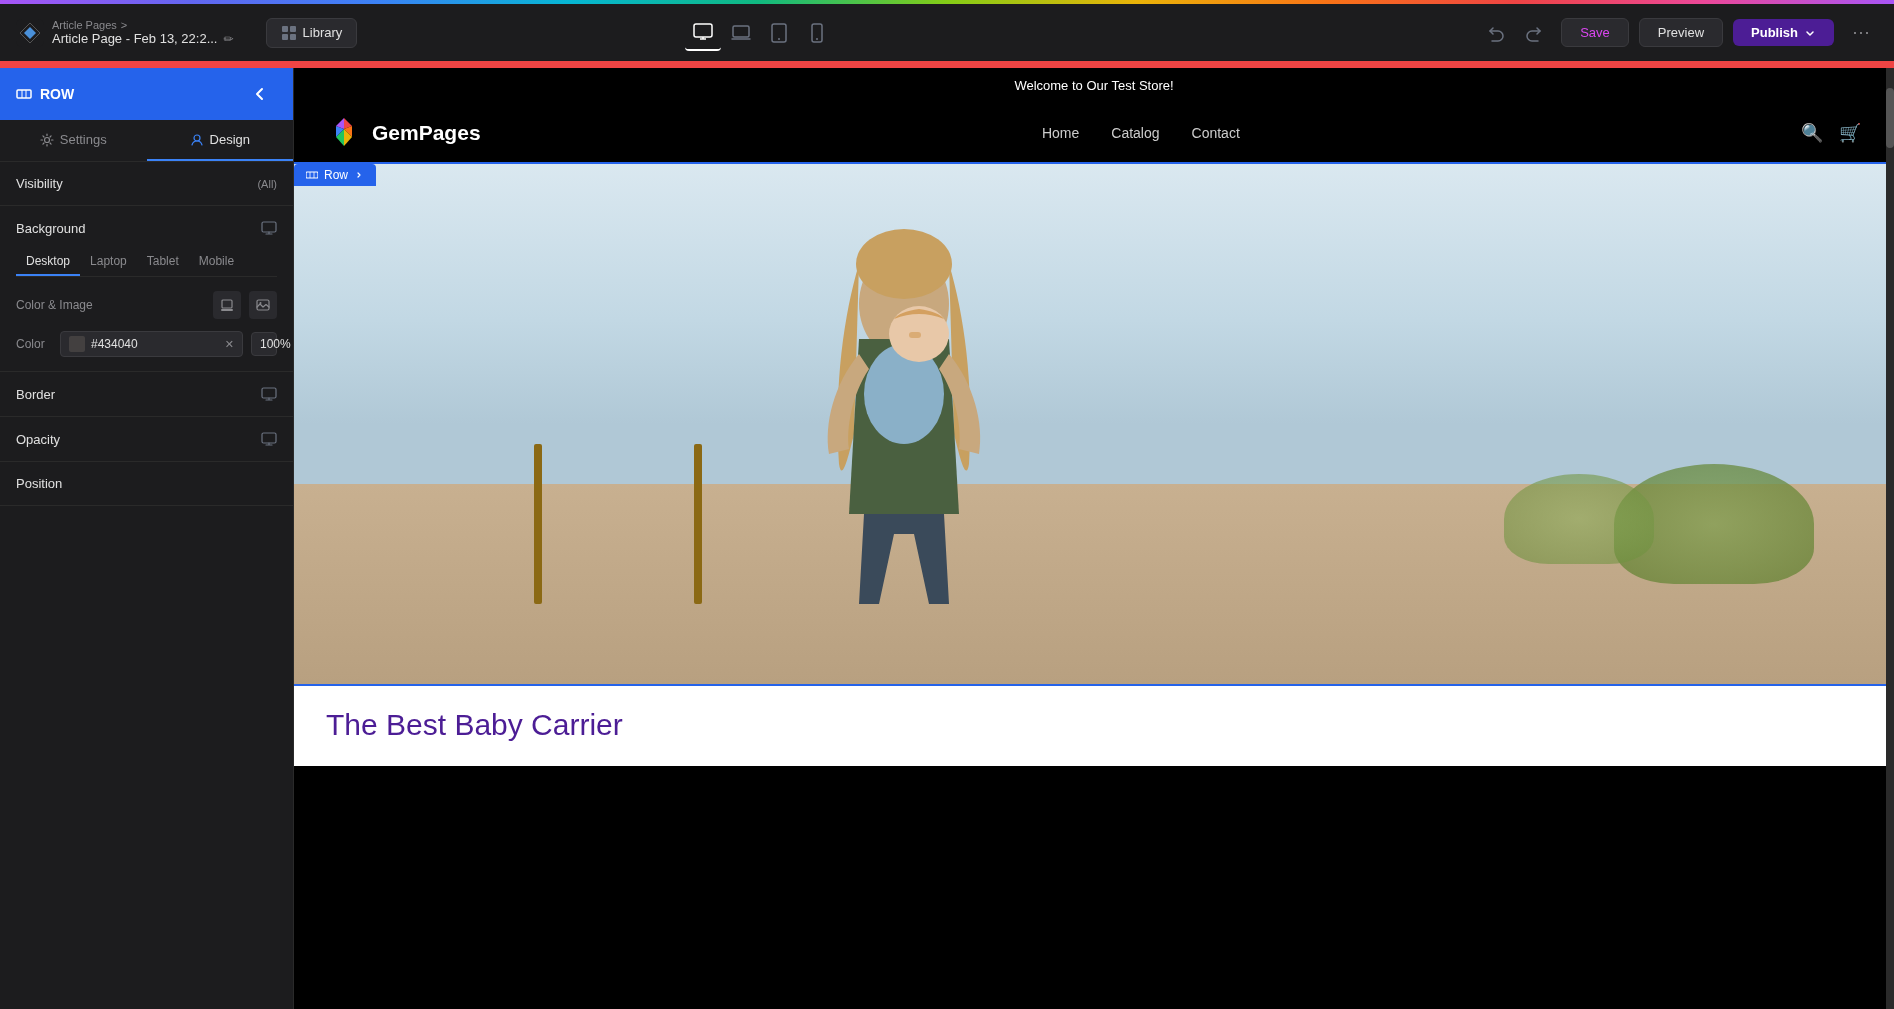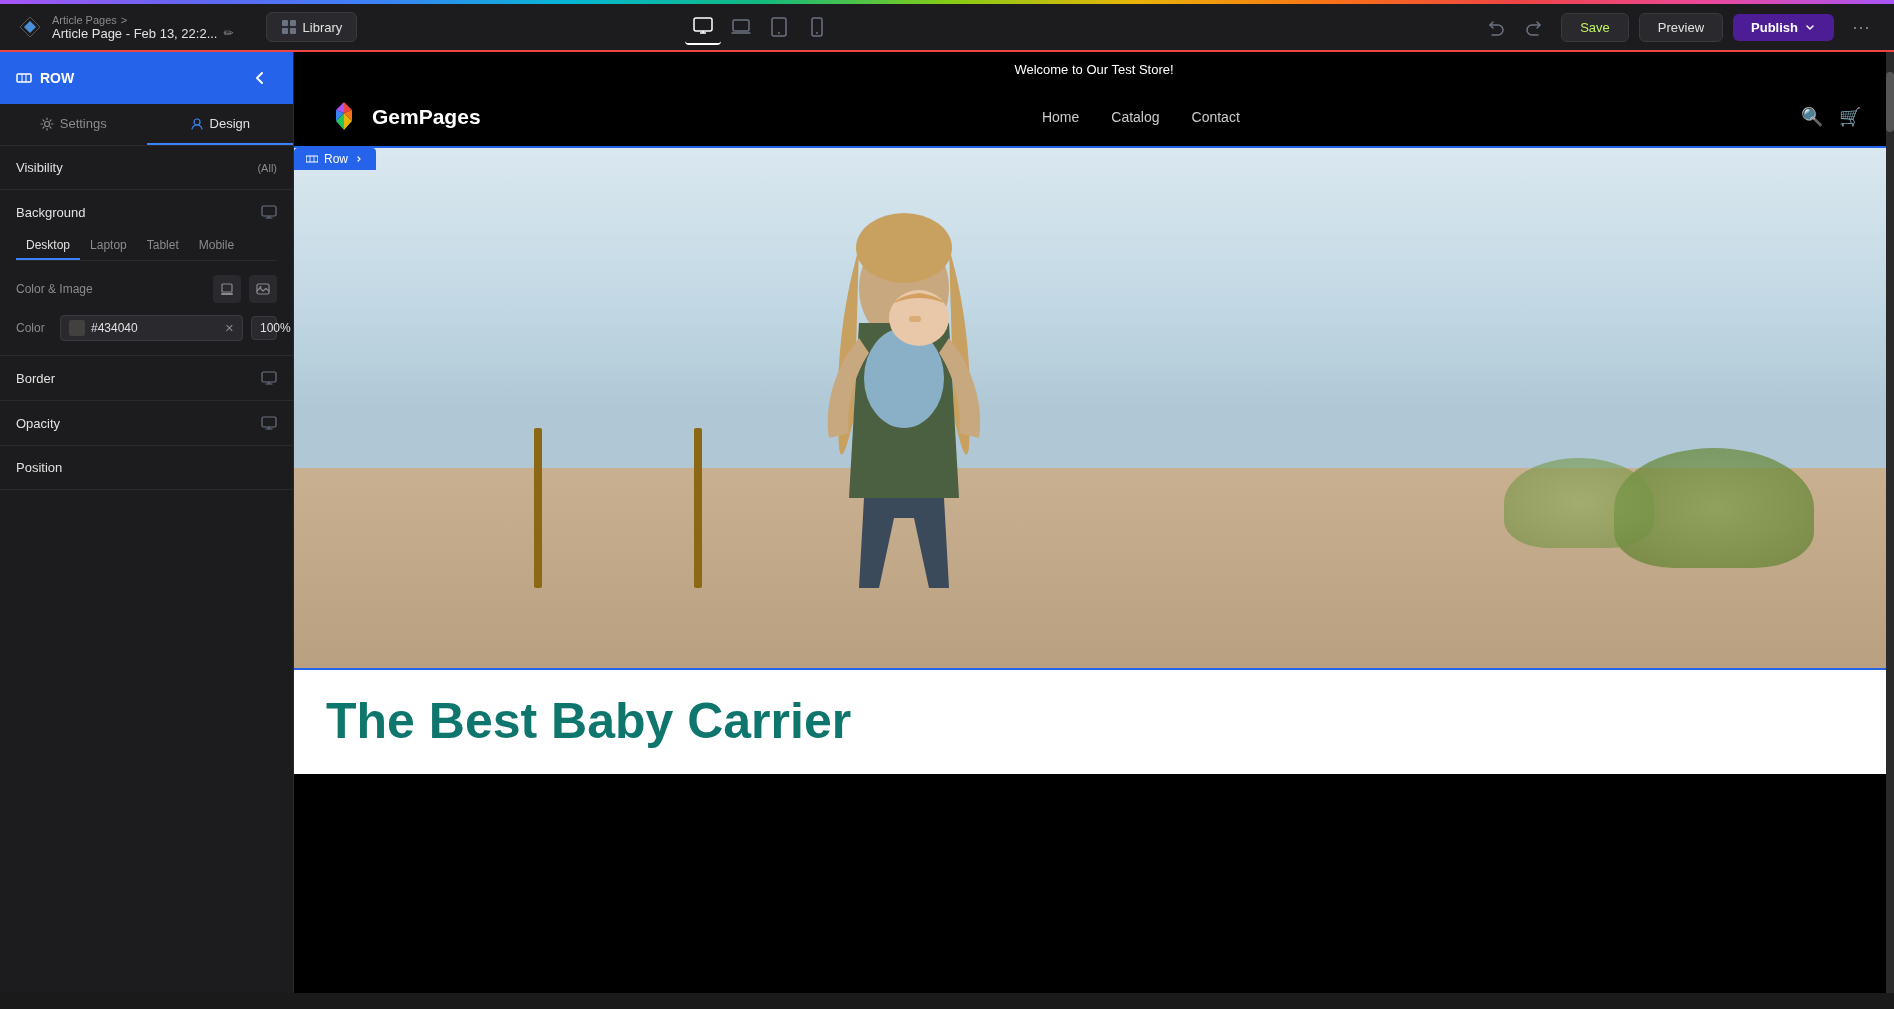--- a/index.html
+++ b/index.html
@@ -6,27 +6,27 @@
     body { font-family: -apple-system, BlinkMacSystemFont, 'Segoe UI', sans-serif; background: #1a1a1a; overflow: hidden; width: 1894px; height: 1009px; }
 
     
     .gradient-bar {
       height: 4px;
       background: linear-gradient(90deg, #a855f7, #6366f1, #3b82f6, #06b6d4, #10b981, #84cc16, #eab308, #f97316, #ef4444, #ec4899, #a855f7);
     }
 
     
     .header-toolbar {
-      height: 48px;
+      height: 64px;
       background: #1c1c1e;
       display: flex;
       align-items: center;
       padding: 0 16px;
       gap: 12px;
-      border-bottom: 2px solid #ef4444;
+      border-bottom: 7px solid #ef4444;
     }
 
     .header-logo-area {
       display: flex;
       align-items: center;
       gap: 8px;
       margin-right: 8px;
     }
 
     .logo-icon {
@@ -125,21 +125,21 @@
       font-size: 16px;
       cursor: pointer;
       border-radius: 4px;
     }
 
     .save-btn {
       background: #2a2a2e;
       border: 1px solid #3a3a3e;
       border-radius: 6px;
       padding: 6px 18px;
-      color: #bef264;
+      color: #d946ef;
       font-size: 13px;
       cursor: pointer;
     }
 
     .preview-btn {
       background: #2a2a2e;
       border: 1px solid #3a3a3e;
       border-radius: 6px;
       padding: 6px 18px;
       color: #e0e0e0;
@@ -472,23 +472,23 @@
       background: #434040;
     }
 
     
     .article-title-section {
       background: #fff;
       padding: 24px 32px;
     }
 
     .article-title {
-      font-size: 50px;
-      font-weight: 700;
-      color: #0f766e;
+      font-size: 30px;
+      font-weight: 400;
+      color: #4c1d95;
     }
   </style>
 </head>
 <body>
 
 <div class="gradient-bar"></div>
 
 <div class="header-toolbar">
   <div class="header-logo-area">
     <svg class="logo-icon" viewBox="0 0 28 28" fill="none">

